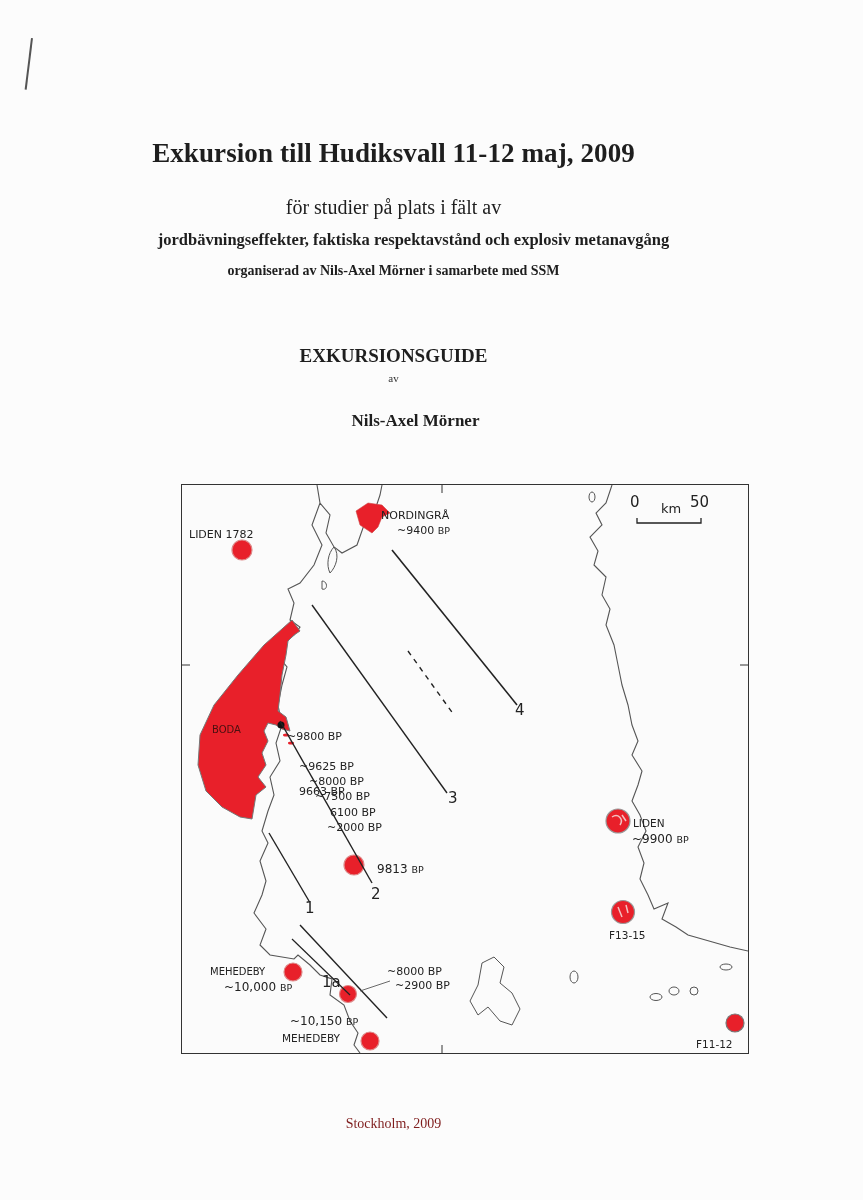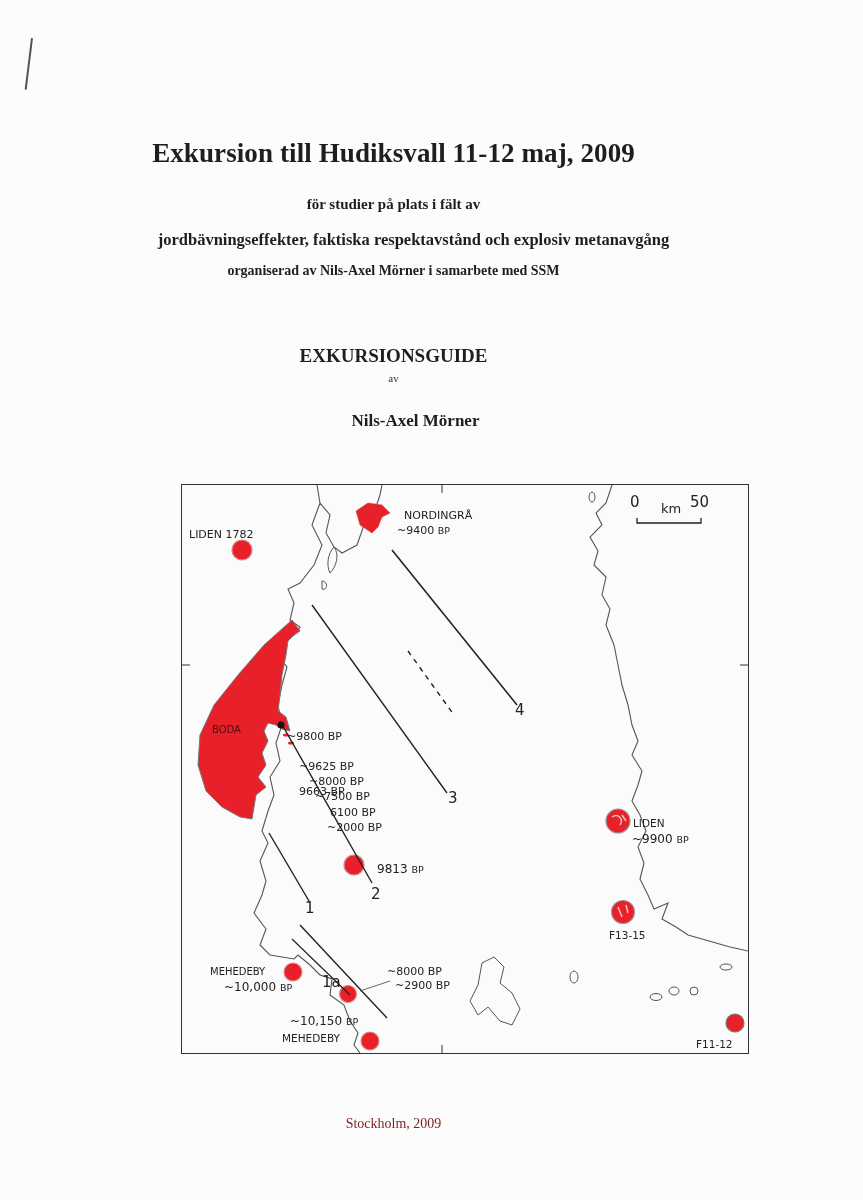--- a/index.html
+++ b/index.html
@@ -6,21 +6,21 @@
     body {
       width: 863px; height: 1200px; position: relative; overflow: hidden;
       background: #fcfcfc;
       font-family: "Liberation Serif", "DejaVu Serif", serif;
       color: #1e1e1e;
     }
     .pen-mark { position: absolute; left: 31px; top: 38px; width: 2px; height: 52px;
       background: #555; transform: rotate(7deg); transform-origin: top left; }
     .center { position: absolute; left: 0; width: 765px; text-align: center; margin-left: 11px; }
     .title { top: 138px; font-size: 27px; font-weight: bold; letter-spacing: 0.1px; }
-    .sub1 { top: 196px; font-size: 15px; font-weight: bold; }
+    .sub1 { top: 196px; font-size: 20px; font-weight: normal; }
     .sub2 { top: 230px; font-size: 16.5px; font-weight: bold; padding-left: 20px; }
     .sub3 { top: 263px; font-size: 14px; font-weight: bold; }
     .guide { top: 345px; font-size: 19px; font-weight: bold; }
     .av { top: 372px; font-size: 11px; color: #333; }
     .author { top: 411px; font-size: 17px; font-weight: bold; padding-left: 22px; }
     .place { top: 1116px; font-size: 14px; color: #7f1d1d; }
 
     .map { position: absolute; left: 181px; top: 484px; width: 566px; height: 568px;
       border: 1.5px solid #333; background: #fbfbfb; }
     .map svg { position: absolute; left: 0; top: 0; }
@@ -93,21 +93,21 @@
     <line x1="110" y1="454" x2="168" y2="510" stroke="#222" stroke-width="1.2"></line>
     <line x1="178" y1="506" x2="208" y2="496" stroke="#444" stroke-width="0.8"></line>
 
     <path d="M455 33 L455 38 L519 38 L519 33" fill="none" stroke="#222" stroke-width="1.3"></path>
   </svg>
 
   <div class="lbl" style="left:448px;top:10px;font-size:15px;">0</div>
   <div class="lbl" style="left:479px;top:17px;font-size:13px;">km</div>
   <div class="lbl" style="left:508px;top:10px;font-size:15px;">50</div>
 
-  <div class="lbl" style="left:222px;top:25px;">NORDINGRÅ</div>
+  <div class="lbl" style="left:199px;top:25px;">NORDINGRÅ</div>
   <div class="lbl" style="left:215px;top:40px;"><span>~9400</span> <span class="bp">BP</span></div>
   <div class="lbl" style="left:7px;top:44px;">LIDEN 1782</div>
   <div class="lbl" style="left:30px;top:240px;font-size:10px;color:#4a1010;">BODA</div>
 
   <div class="dates" style="left:105px;top:244px;">~9800 BP</div>
   <div class="dates" style="left:117px;top:259px;margin-top:40px;">9663 BP</div>
   <div class="dates" style="left:117px;top:274px;">~9625 BP</div>
   <div class="dates" style="left:127px;top:289px;">~8000 BP</div>
   <div class="dates" style="left:133px;top:304px;">~7500 BP</div>
   <div class="dates" style="left:148px;top:320px;">6100 BP</div>

